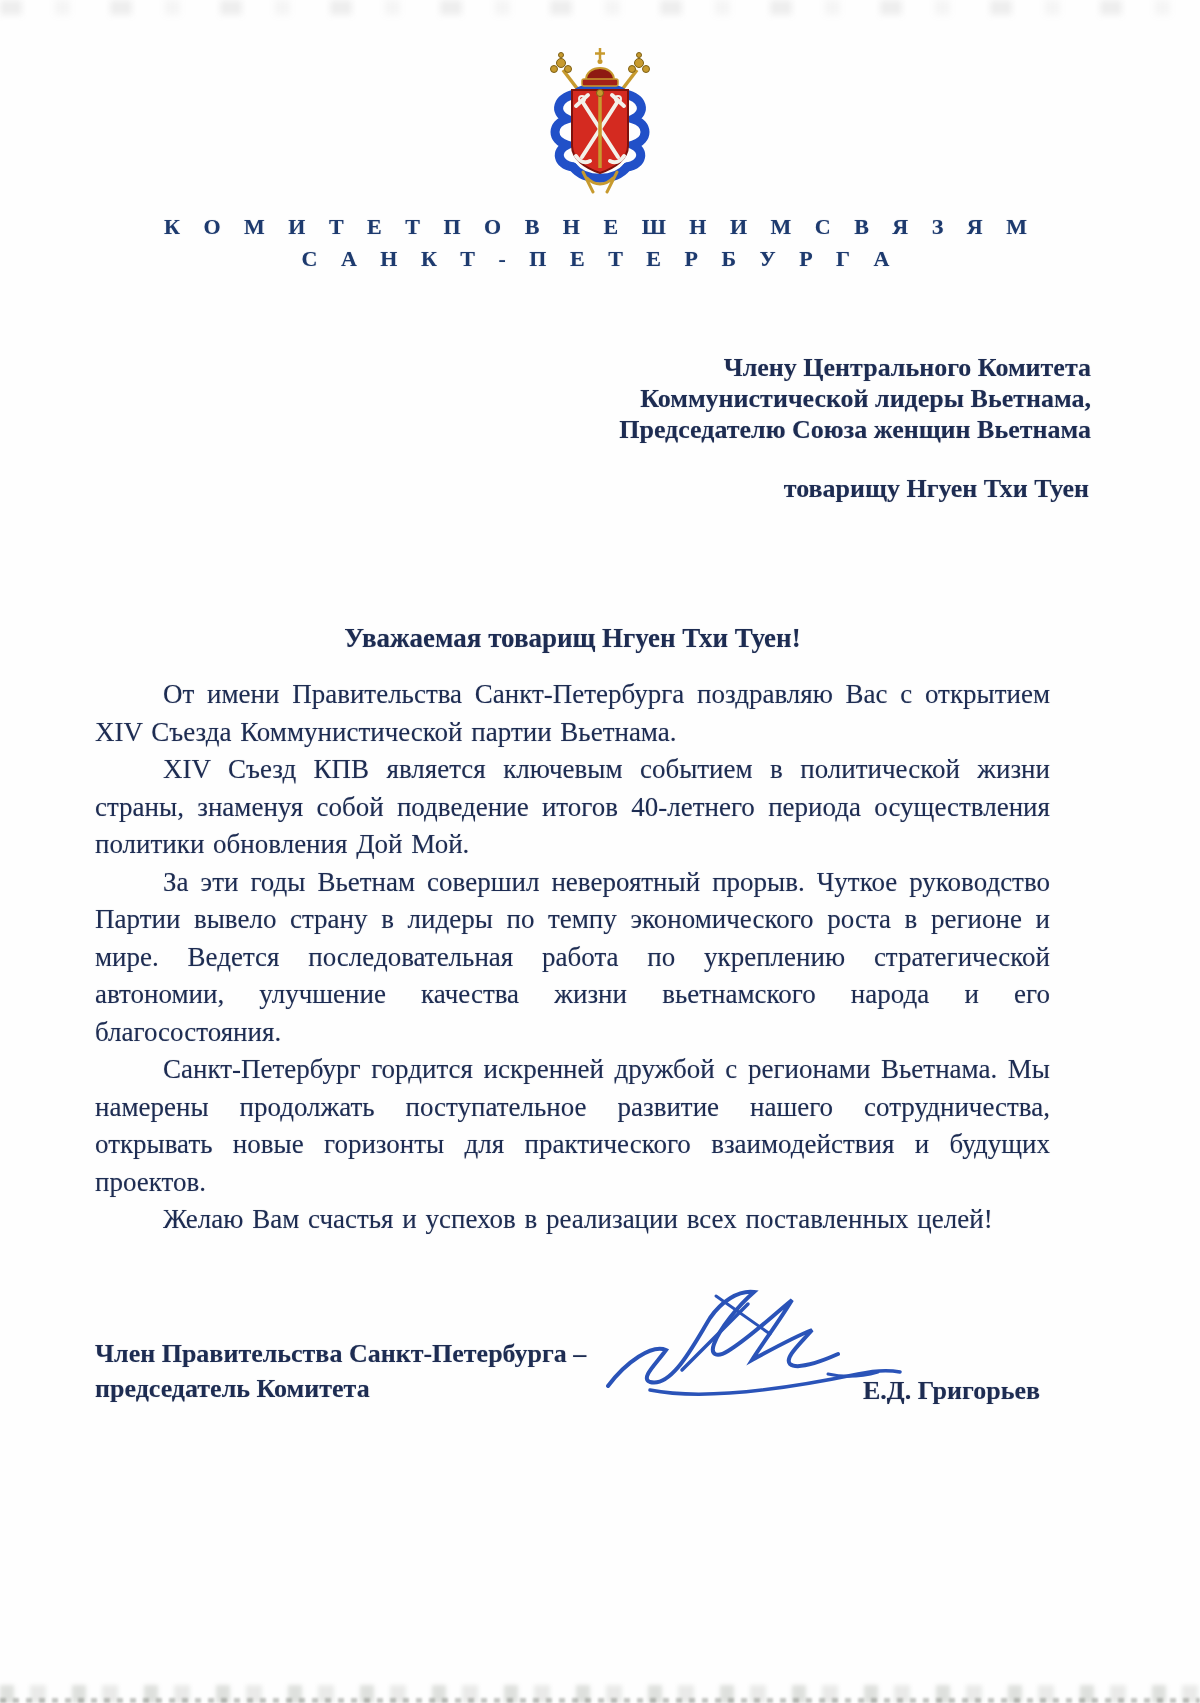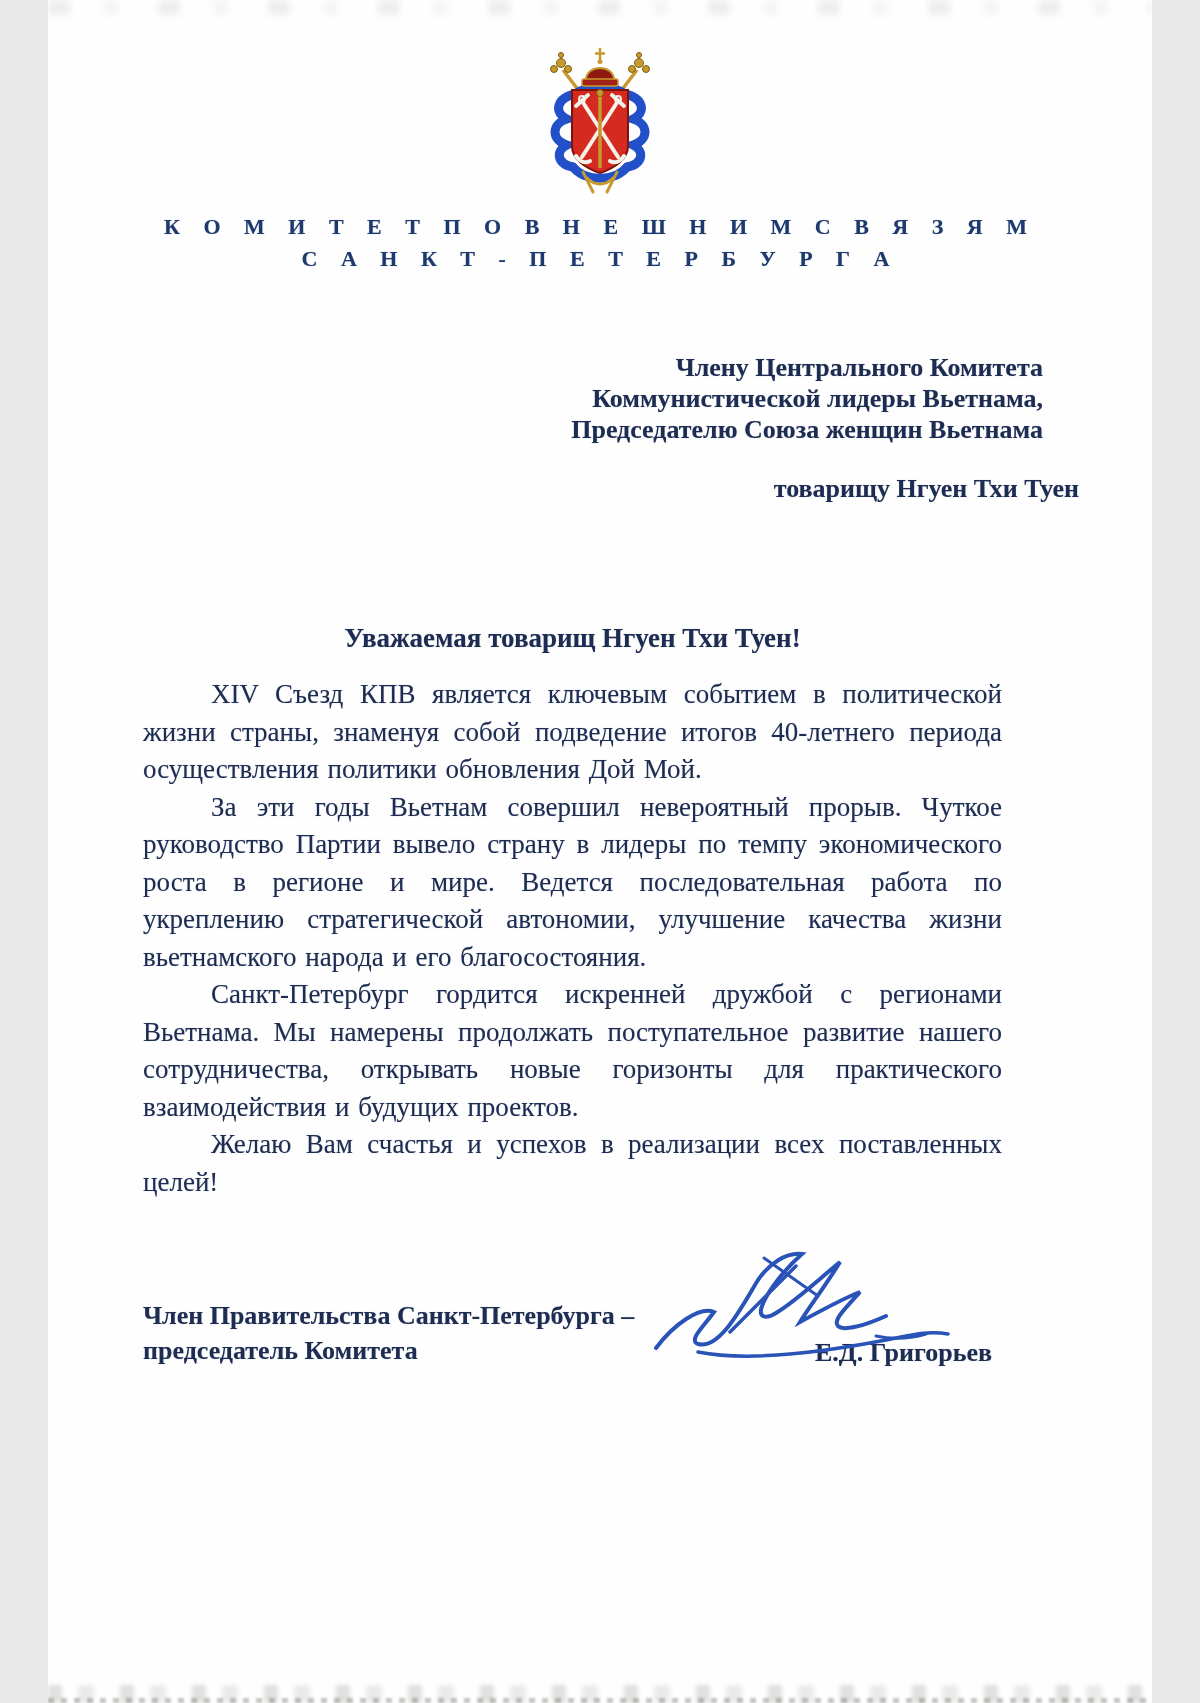--- a/index.html
+++ b/index.html
@@ -1,19 +1,19 @@
 <!DOCTYPE html>
 <html lang="ru"><head>
 <meta charset="utf-8">
 <style>
   html,body { margin:0; padding:0; }
   body { background:#e8e8e8; font-family:"Liberation Serif", serif; }
   .page {
     position:relative;
-    width:1104px; height:1703px;
+    width:1200px; height:1703px;
     margin:0 auto;
     background:#fefefe;
     overflow:hidden;
     color:#1d2c52;
   }
   
   .noise-top {
     position:absolute; top:0; left:0; right:0; height:15px;
     background:repeating-linear-gradient(90deg,
       rgba(125,125,125,0.12) 0 22px, rgba(255,255,255,0) 22px 55px,
@@ -47,21 +47,21 @@
   }
 
   .doc-text { text-shadow:0 0 1px rgba(25,40,80,0.35); }
 
   .recipient {
     margin-top:80px; padding-right:109px;
     text-align:right; font-weight:bold;
     font-size:26px; line-height:31px;
   }
   .recipient-name {
-    margin-top:29px; padding-right:73px;
+    margin-top:29px; padding-right:111px;
     text-align:right; font-weight:bold; font-size:26px;
   }
 
   .bodycol { margin:0 150px 0 95px; }
   .salutation {
     margin-top:119px; text-align:center;
     font-weight:bold; font-size:27px;
   }
   .paras { margin-top:22px; }
   .paras p {
@@ -155,20 +155,21 @@
   <div class="recipient doc-text">
     <div>Члену Центрального Комитета</div>
     <div>Коммунистической лидеры Вьетнама,</div>
     <div>Председателю Союза женщин Вьетнама</div>
   </div>
   <div class="recipient-name doc-text">товарищу Нгуен Тхи Туен</div>
 
   <div class="bodycol">
     <div class="salutation doc-text">Уважаемая товарищ Нгуен Тхи Туен!</div>
     <div class="paras doc-text">
+      <p>От имени Правительства Санкт-Петербурга поздравляю Вас с открытием XIV Съезда Коммунистической партии Вьетнама.</p>
       <p>XIV Съезд КПВ является ключевым событием в политической жизни страны, знаменуя собой подведение итогов 40-летнего периода осуществления политики обновления Дой Мой.</p>
       <p>За эти годы Вьетнам совершил невероятный прорыв. Чуткое руководство Партии вывело страну в лидеры по темпу экономического роста в регионе и мире. Ведется последовательная работа по укреплению стратегической автономии, улучшение качества жизни вьетнамского народа и его благосостояния.</p>
       <p>Санкт-Петербург гордится искренней дружбой с регионами Вьетнама. Мы намерены продолжать поступательное развитие нашего сотрудничества, открывать новые горизонты для практического взаимодействия и будущих проектов.</p>
       <p>Желаю Вам счастья и успехов в реализации всех поставленных целей!</p>
     </div>
   </div>
 
   <div class="signature-row">
     <div class="signer-position doc-text">
       <div>Член Правительства Санкт-Петербурга –</div>

